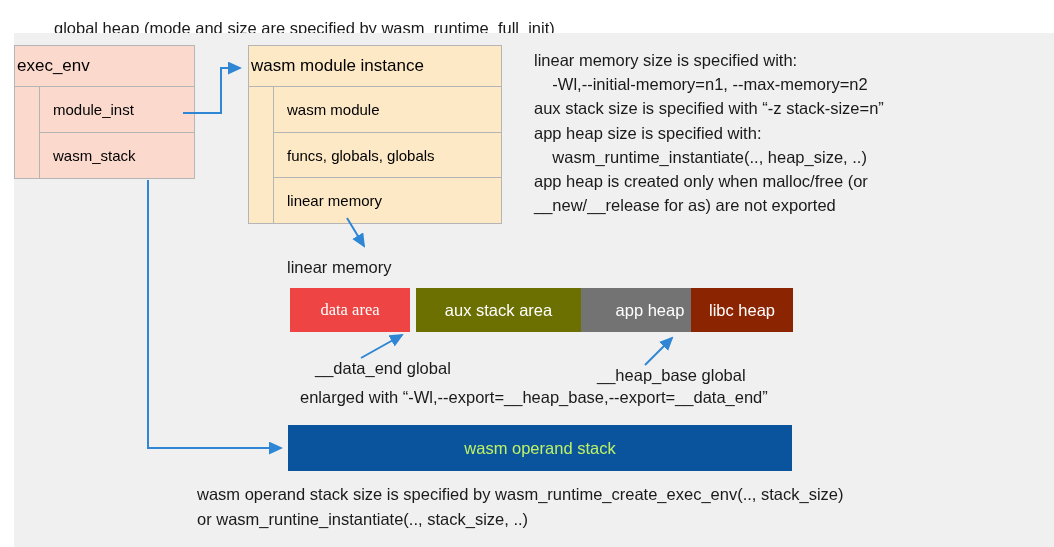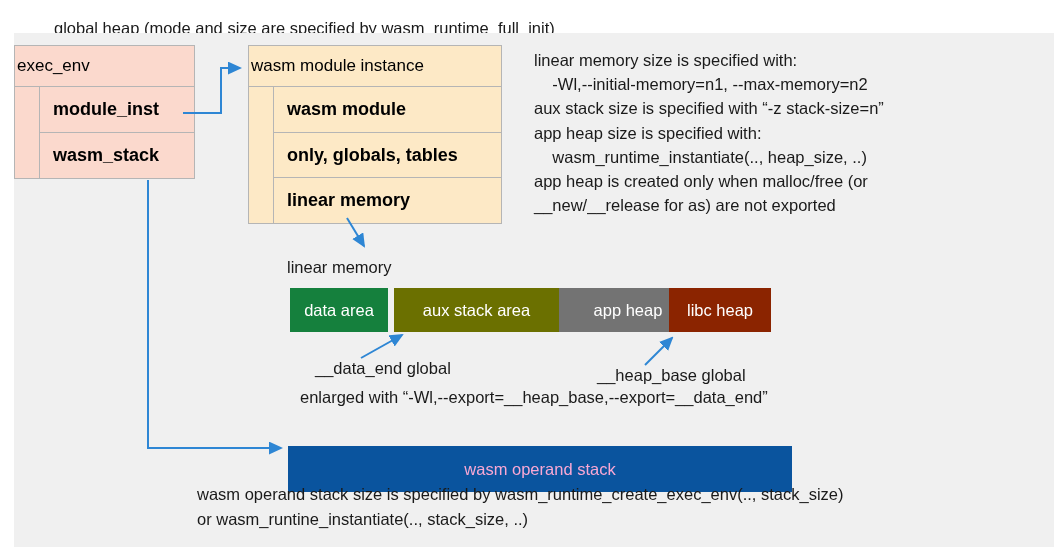--- a/index.html
+++ b/index.html
@@ -69,24 +69,23 @@
     flex: 1 1 auto;
     display: flex;
     flex-direction: column;
   }
   .struct-row {
     box-sizing: border-box;
     flex: 1 1 0;
     display: flex;
     align-items: center;
     padding-left: 13px;
-    font-size: 18px;
+    font-size: 15px;
     border-bottom: 1px solid #b5b5b5;
     white-space: nowrap;
-    font-weight: bold;
   }
   .struct-row:last-child { border-bottom: none; }
 
   
   #exec-env-box {
     left: 14px;
     top: 45px;
     width: 181px;
     height: 134px;
     background: #fbd9cd;
@@ -155,28 +154,28 @@
     color: #1a1a1a;
   }
   #data-end-label  { left: 315px; top: 359px; text-align: right; }
   #heap-base-label { left: 597px; top: 366px; }
   #exported-with-label { left: 300px; top: 388px; }
 
   
   #operand-stack-bar {
     position: absolute;
     left: 288px;
-    top: 446px;
+    top: 425px;
     width: 504px;
     height: 46px;
     display: flex;
     align-items: center;
     justify-content: center;
     font-size: 16.5px;
-    color: #f9a8d4;
+    color: #bef264;
     white-space: nowrap;
   }
 
   
   #bottom-notes {
     position: absolute;
     left: 185px;
     top: 482px;
     font-size: 16.5px;
     line-height: 25px;
@@ -212,37 +211,37 @@
     </div>
   </div>
 </div>
 
 <div class="struct-box" id="module-instance-box">
   <div class="struct-head">wasm module instance</div>
   <div class="struct-body">
     <div class="struct-gutter"></div>
     <div class="struct-rows">
       <div class="struct-row">wasm module</div>
-      <div class="struct-row">only, globals, tables</div>
+      <div class="struct-row">funcs, globals, globals</div>
       <div class="struct-row">linear memory</div>
     </div>
   </div>
 </div>
 
 <div id="notes-block">linear memory size is specified with:
     -Wl,--initial-memory=n1, --max-memory=n2
 aux stack size is specified with “-z stack-size=n”
 app heap size is specified with:
     wasm_runtime_instantiate(.., heap_size, ..)
 app heap is created only when malloc/free (or
 __new/__release for as) are not exported</div>
 
 <div id="linear-memory-caption">linear memory</div>
 <div id="memory-strip">
-  <div class="mem-seg" style="width: 98px; background: #15803d;">data area</div>
+  <div class="mem-seg" style="width: 120px; background: #ef4444; font-family: Liberation Serif, serif;">data area</div>
   <div class="mem-seg" style="width: 165px; background: rgb(107, 112, 0); margin-left: 6px;">aux stack area</div>
   <div class="mem-seg" style="width: 110px; background: #737373; padding-left: 28px;">app heap</div>
   <div class="mem-seg" style="width: 102px; background: rgb(139, 36, 0);">libc heap</div>
 </div>
 
 <div class="anno-text" id="data-end-label">__data_end global</div>
 <div class="anno-text" id="heap-base-label">__heap_base global</div>
 <div class="anno-text" id="exported-with-label">enlarged with “-Wl,--export=__heap_base,--export=__data_end”</div>
 
 <div id="operand-stack-bar" style="background: rgb(10, 84, 158);">wasm operand stack</div>

